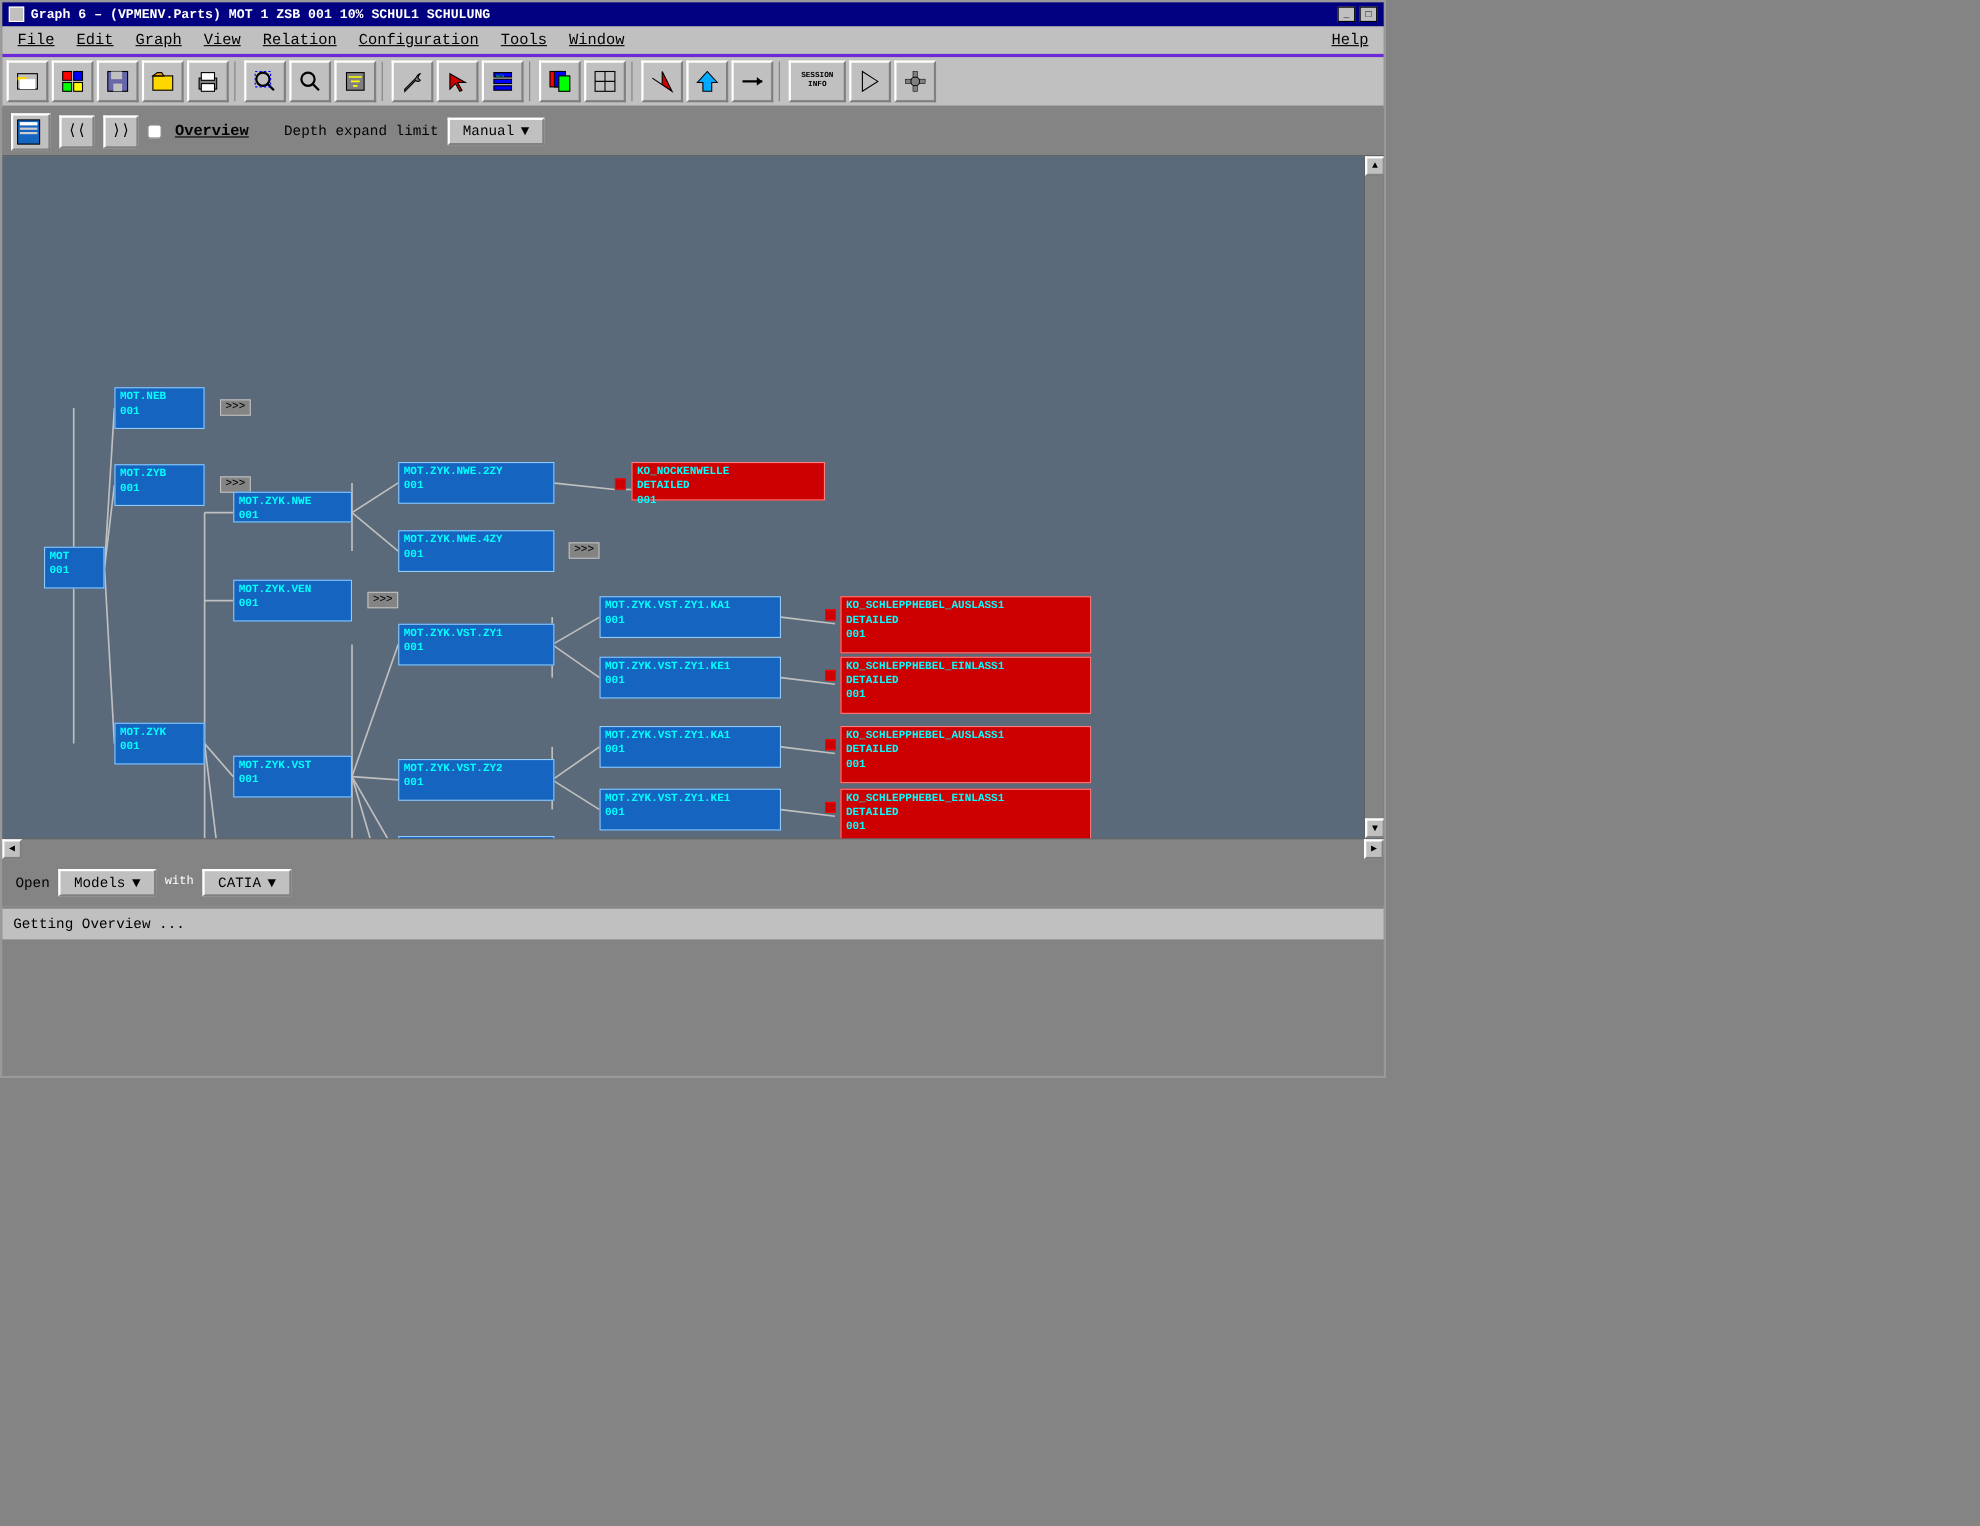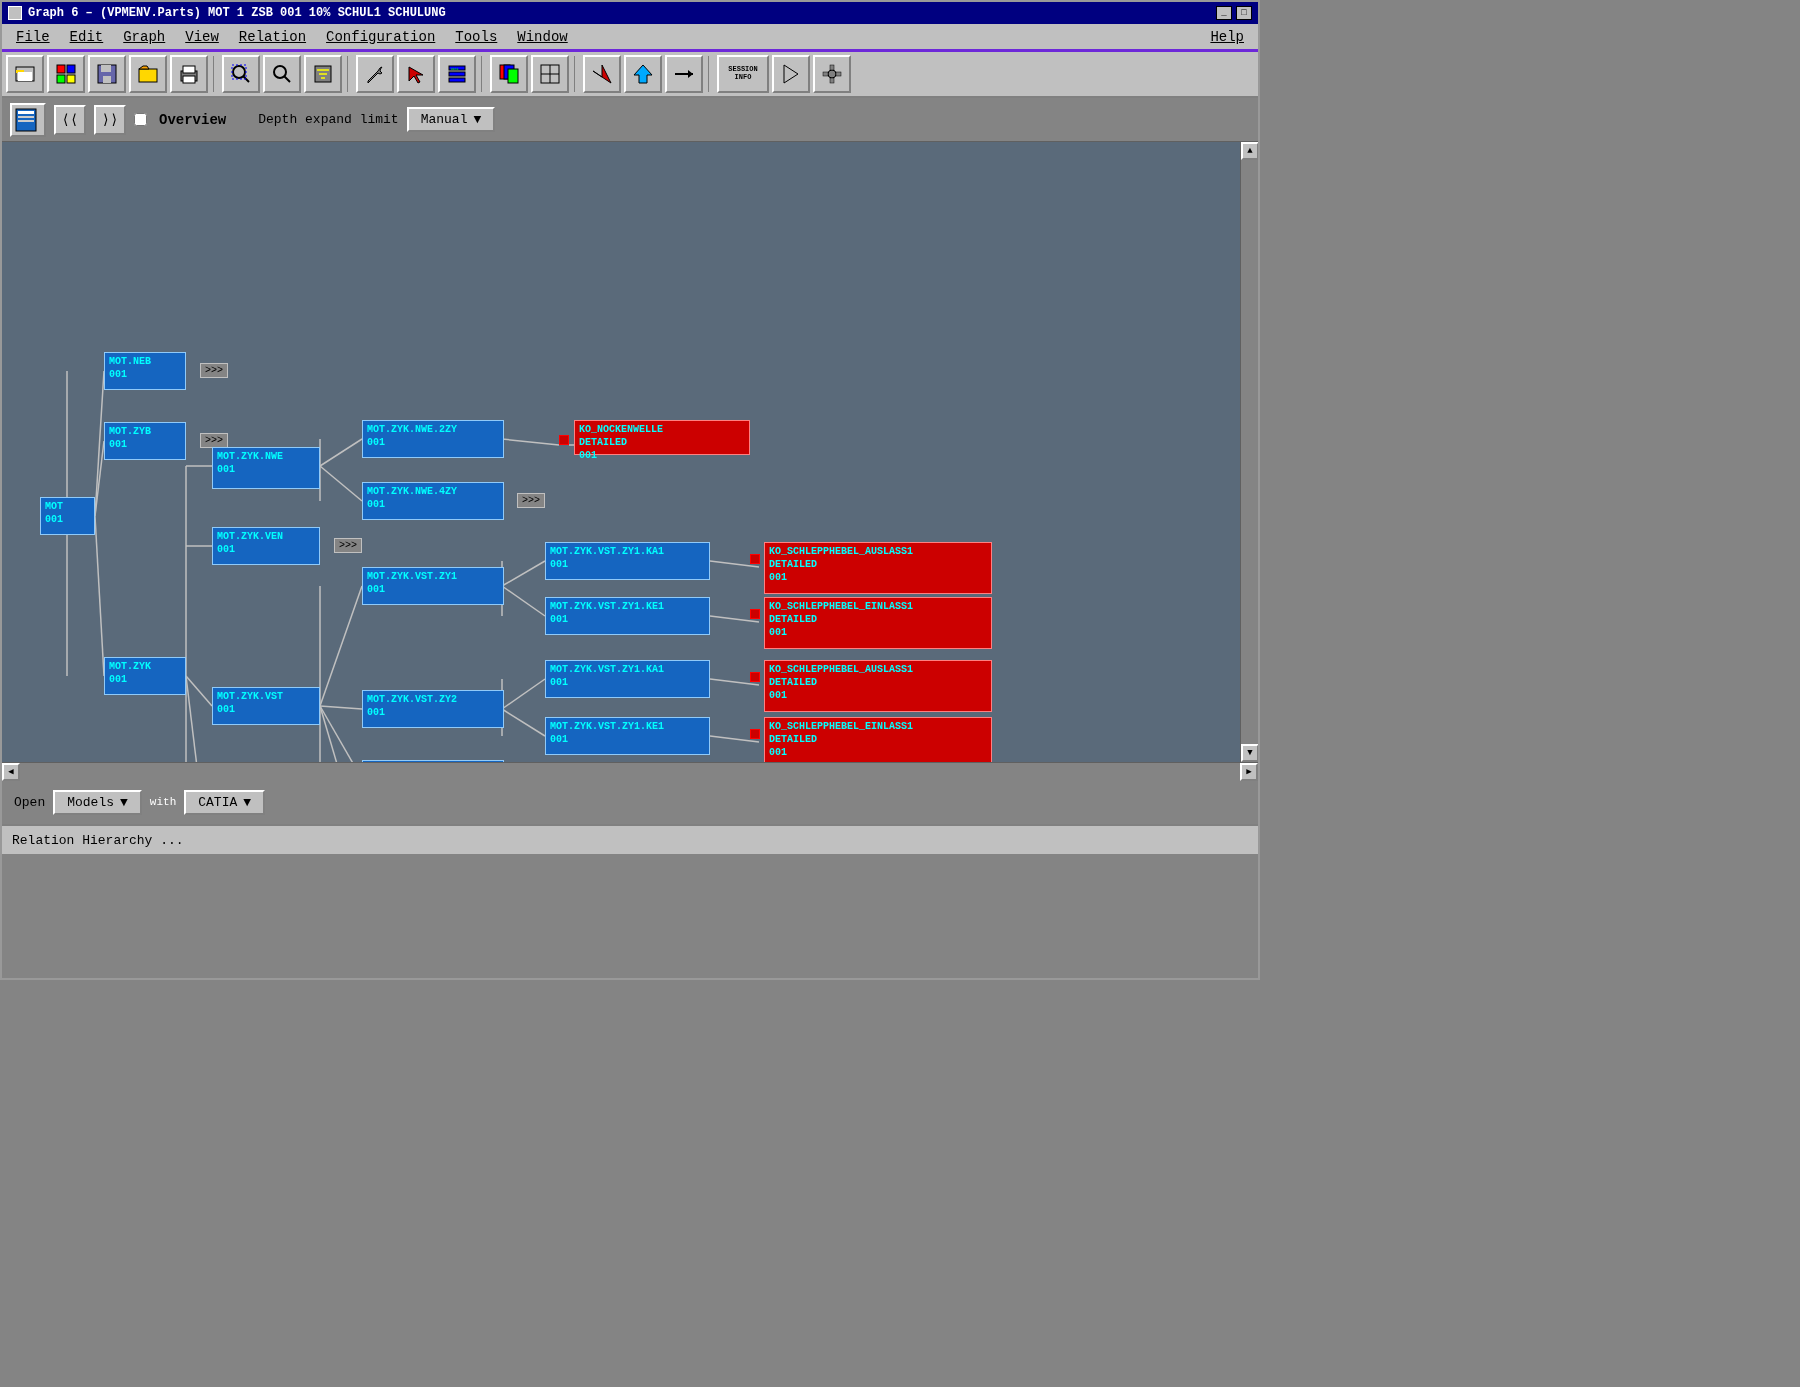--- a/index.html
+++ b/index.html
@@ -103,21 +103,21 @@
     }
     .ctrl-btn-nav {
       width: 32px; height: 30px;
       background: #c0c0c0;
       border: 2px solid;
       border-color: #fff #808080 #808080 #fff;
       display: flex; align-items: center; justify-content: center;
       cursor: pointer; font-size: 14px;
     }
     .ctrl-checkbox { margin-right: 4px; }
-    .ctrl-label { font-size: 14px; color: #000; font-weight: bold; }
+    .ctrl-label { font-size: 14px; color: #000; font-weight: bold; text-decoration: underline; }
     .depth-label { font-size: 13px; color: #000000; margin-left: 24px; }
     .manual-btn {
       background: #c0c0c0;
       border: 2px solid;
       border-color: #fff #808080 #808080 #fff;
       padding: 3px 12px;
       font-size: 13px;
       cursor: pointer;
       display: flex; align-items: center; gap: 6px;
     }
@@ -482,21 +482,21 @@
   <div class="node-blue" style="left:38px;top:355px;width:55px;height:38px;">MOT<br>001</div>
 
   <div class="node-blue" style="left:102px;top:210px;width:82px;height:38px;">MOT.NEB<br>001</div>
   <div class="node-expand" style="left:198px;top:221px;">&gt;&gt;&gt;</div>
 
   <div class="node-blue" style="left:102px;top:280px;width:82px;height:38px;">MOT.ZYB<br>001</div>
   <div class="node-expand" style="left:198px;top:291px;">&gt;&gt;&gt;</div>
 
   <div class="node-blue" style="left:102px;top:515px;width:82px;height:38px;">MOT.ZYK<br>001</div>
 
-  <div class="node-blue" style="left:210px;top:305px;width:108px;height:42px;">MOT.ZYK.NWE<br>001</div>
+  <div class="node-blue" style="left:210px;top:305px;width:108px;height:28px;">MOT.ZYK.NWE<br>001</div>
 
   <div class="node-blue" style="left:210px;top:385px;width:108px;height:38px;">MOT.ZYK.VEN<br>001</div>
   <div class="node-expand" style="left:332px;top:396px;">&gt;&gt;&gt;</div>
 
   <div class="node-blue" style="left:210px;top:545px;width:108px;height:38px;">MOT.ZYK.VST<br>001</div>
 
   <div class="node-blue" style="left:360px;top:278px;width:142px;height:38px;">MOT.ZYK.NWE.2ZY<br>001</div>
 
   <div class="node-blue" style="left:360px;top:340px;width:142px;height:38px;">MOT.ZYK.NWE.4ZY<br>001</div>
   <div class="node-expand" style="left:515px;top:351px;">&gt;&gt;&gt;</div>
@@ -552,14 +552,14 @@
     <span>▼</span>
   </div>
   <span class="with-label">with</span>
   <div class="models-btn">
     <span>CATIA</span>
     <span>▼</span>
   </div>
 </div>
 
 <div id="status-bar">
-  <span>Relation Hierarchy ...</span>
+  <span>Getting Overview ...</span>
 </div>
 
 </body></html>

